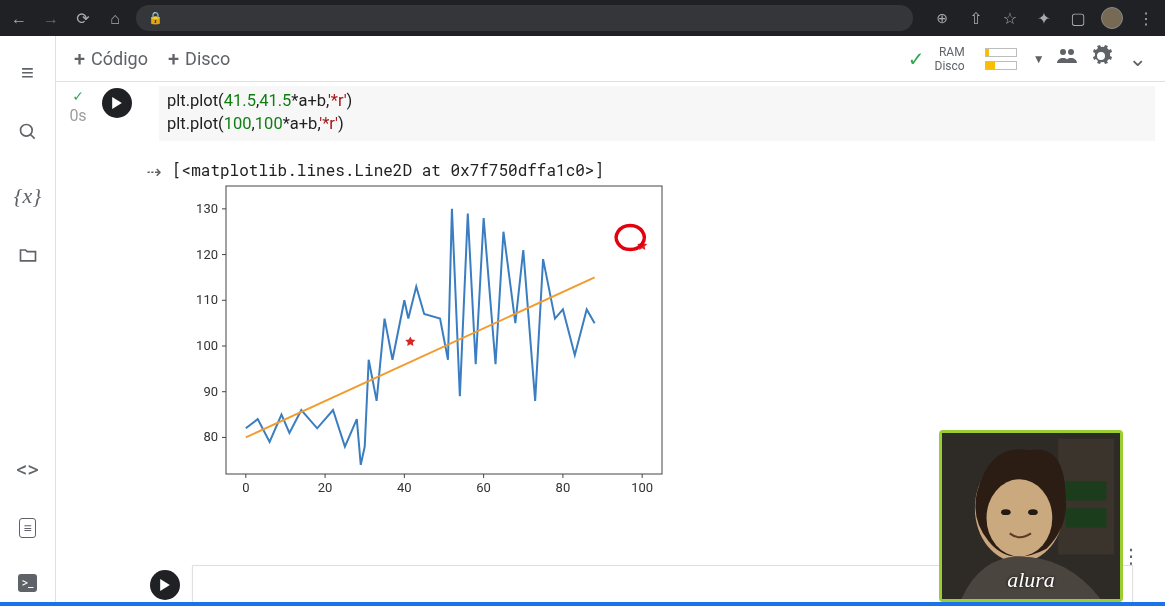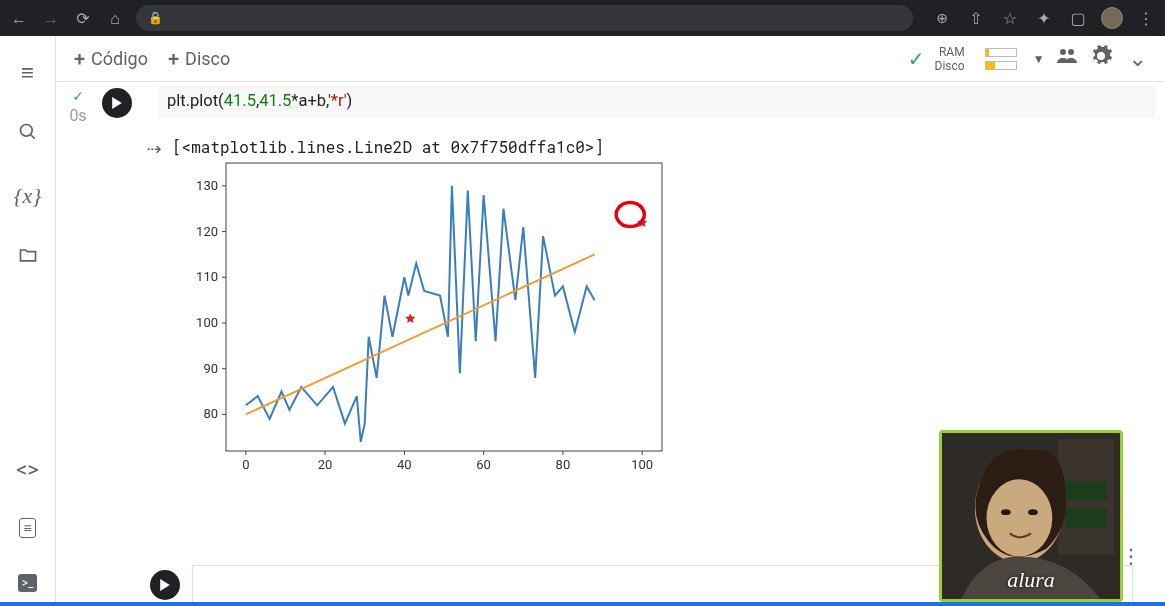--- a/index.html
+++ b/index.html
@@ -154,20 +154,21 @@
         <div style="width:40px;display:flex;justify-content:center;padding-top:0px">
           <div class="run-btn">
               <svg viewBox="0 0 10 10">
                 <path d="M1 0l8 5-8 5z"></path>
               </svg>
             </div>
         </div>
         <div class="cell-body">
           <div class="code-area">
             <div><span>plt.plot(</span><span class="tok-num">41.5</span><span>,</span><span class="tok-num">41.5</span><span>*a+b,</span><span class="tok-str">'*r'</span><span>)</span></div>
+            <div><span>plt.plot(</span><span class="tok-num">100</span><span>,</span><span class="tok-num">100</span><span>*a+b,</span><span class="tok-str">'*r'</span><span>)</span></div>
           </div>
           <div class="output-row">
             <div class="out-gutter">⇢</div>
             <div>
               <div class="output-text">[&lt;matplotlib.lines.Line2D at 0x7f750dffa1c0&gt;]</div>
               <div class="plot-wrap">
                 <svg id="plot" width="498" height="324" viewBox="0 0 498 324">
                     <rect x="54" y="6" width="436" height="288" fill="#fff" stroke="#444" stroke-width="1"></rect>
                     <line x1="73.81818181818181" y1="294" x2="73.81818181818181" y2="298" stroke="#444"></line>
                     <text x="73.81818181818181" y="312" font-size="13" font-family="DejaVu Sans,Arial" text-anchor="middle" fill="#333">0</text>

